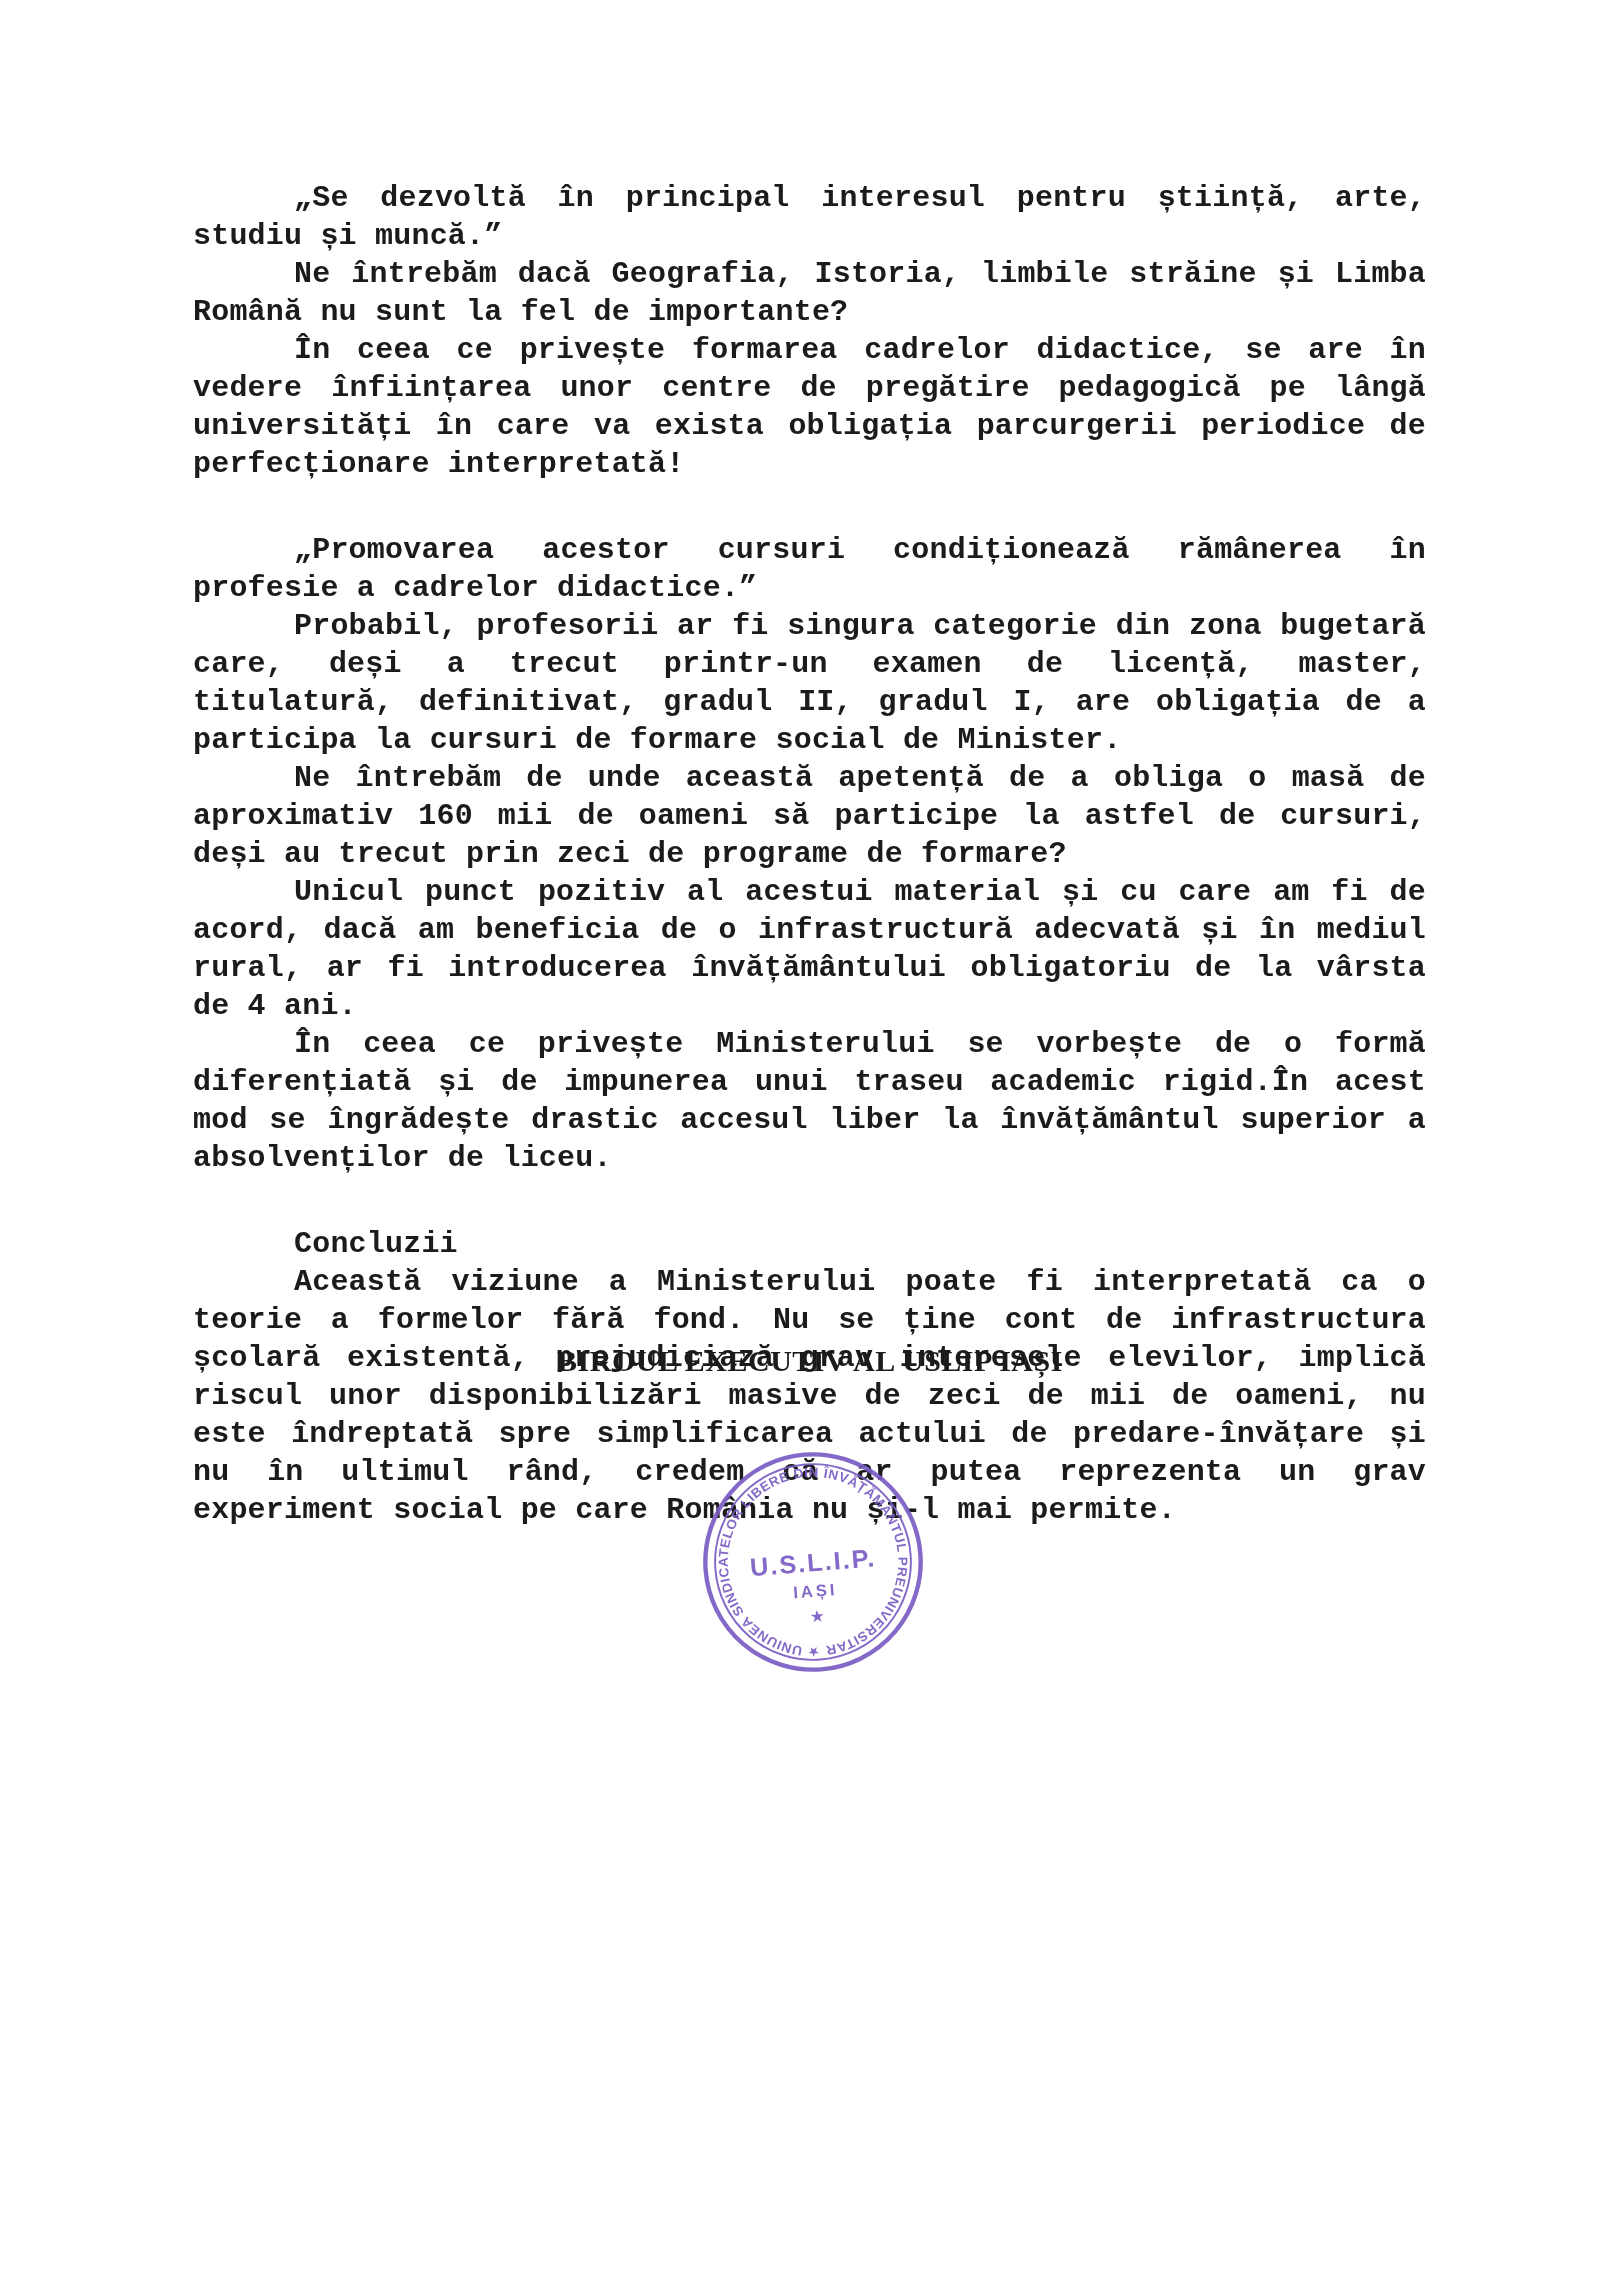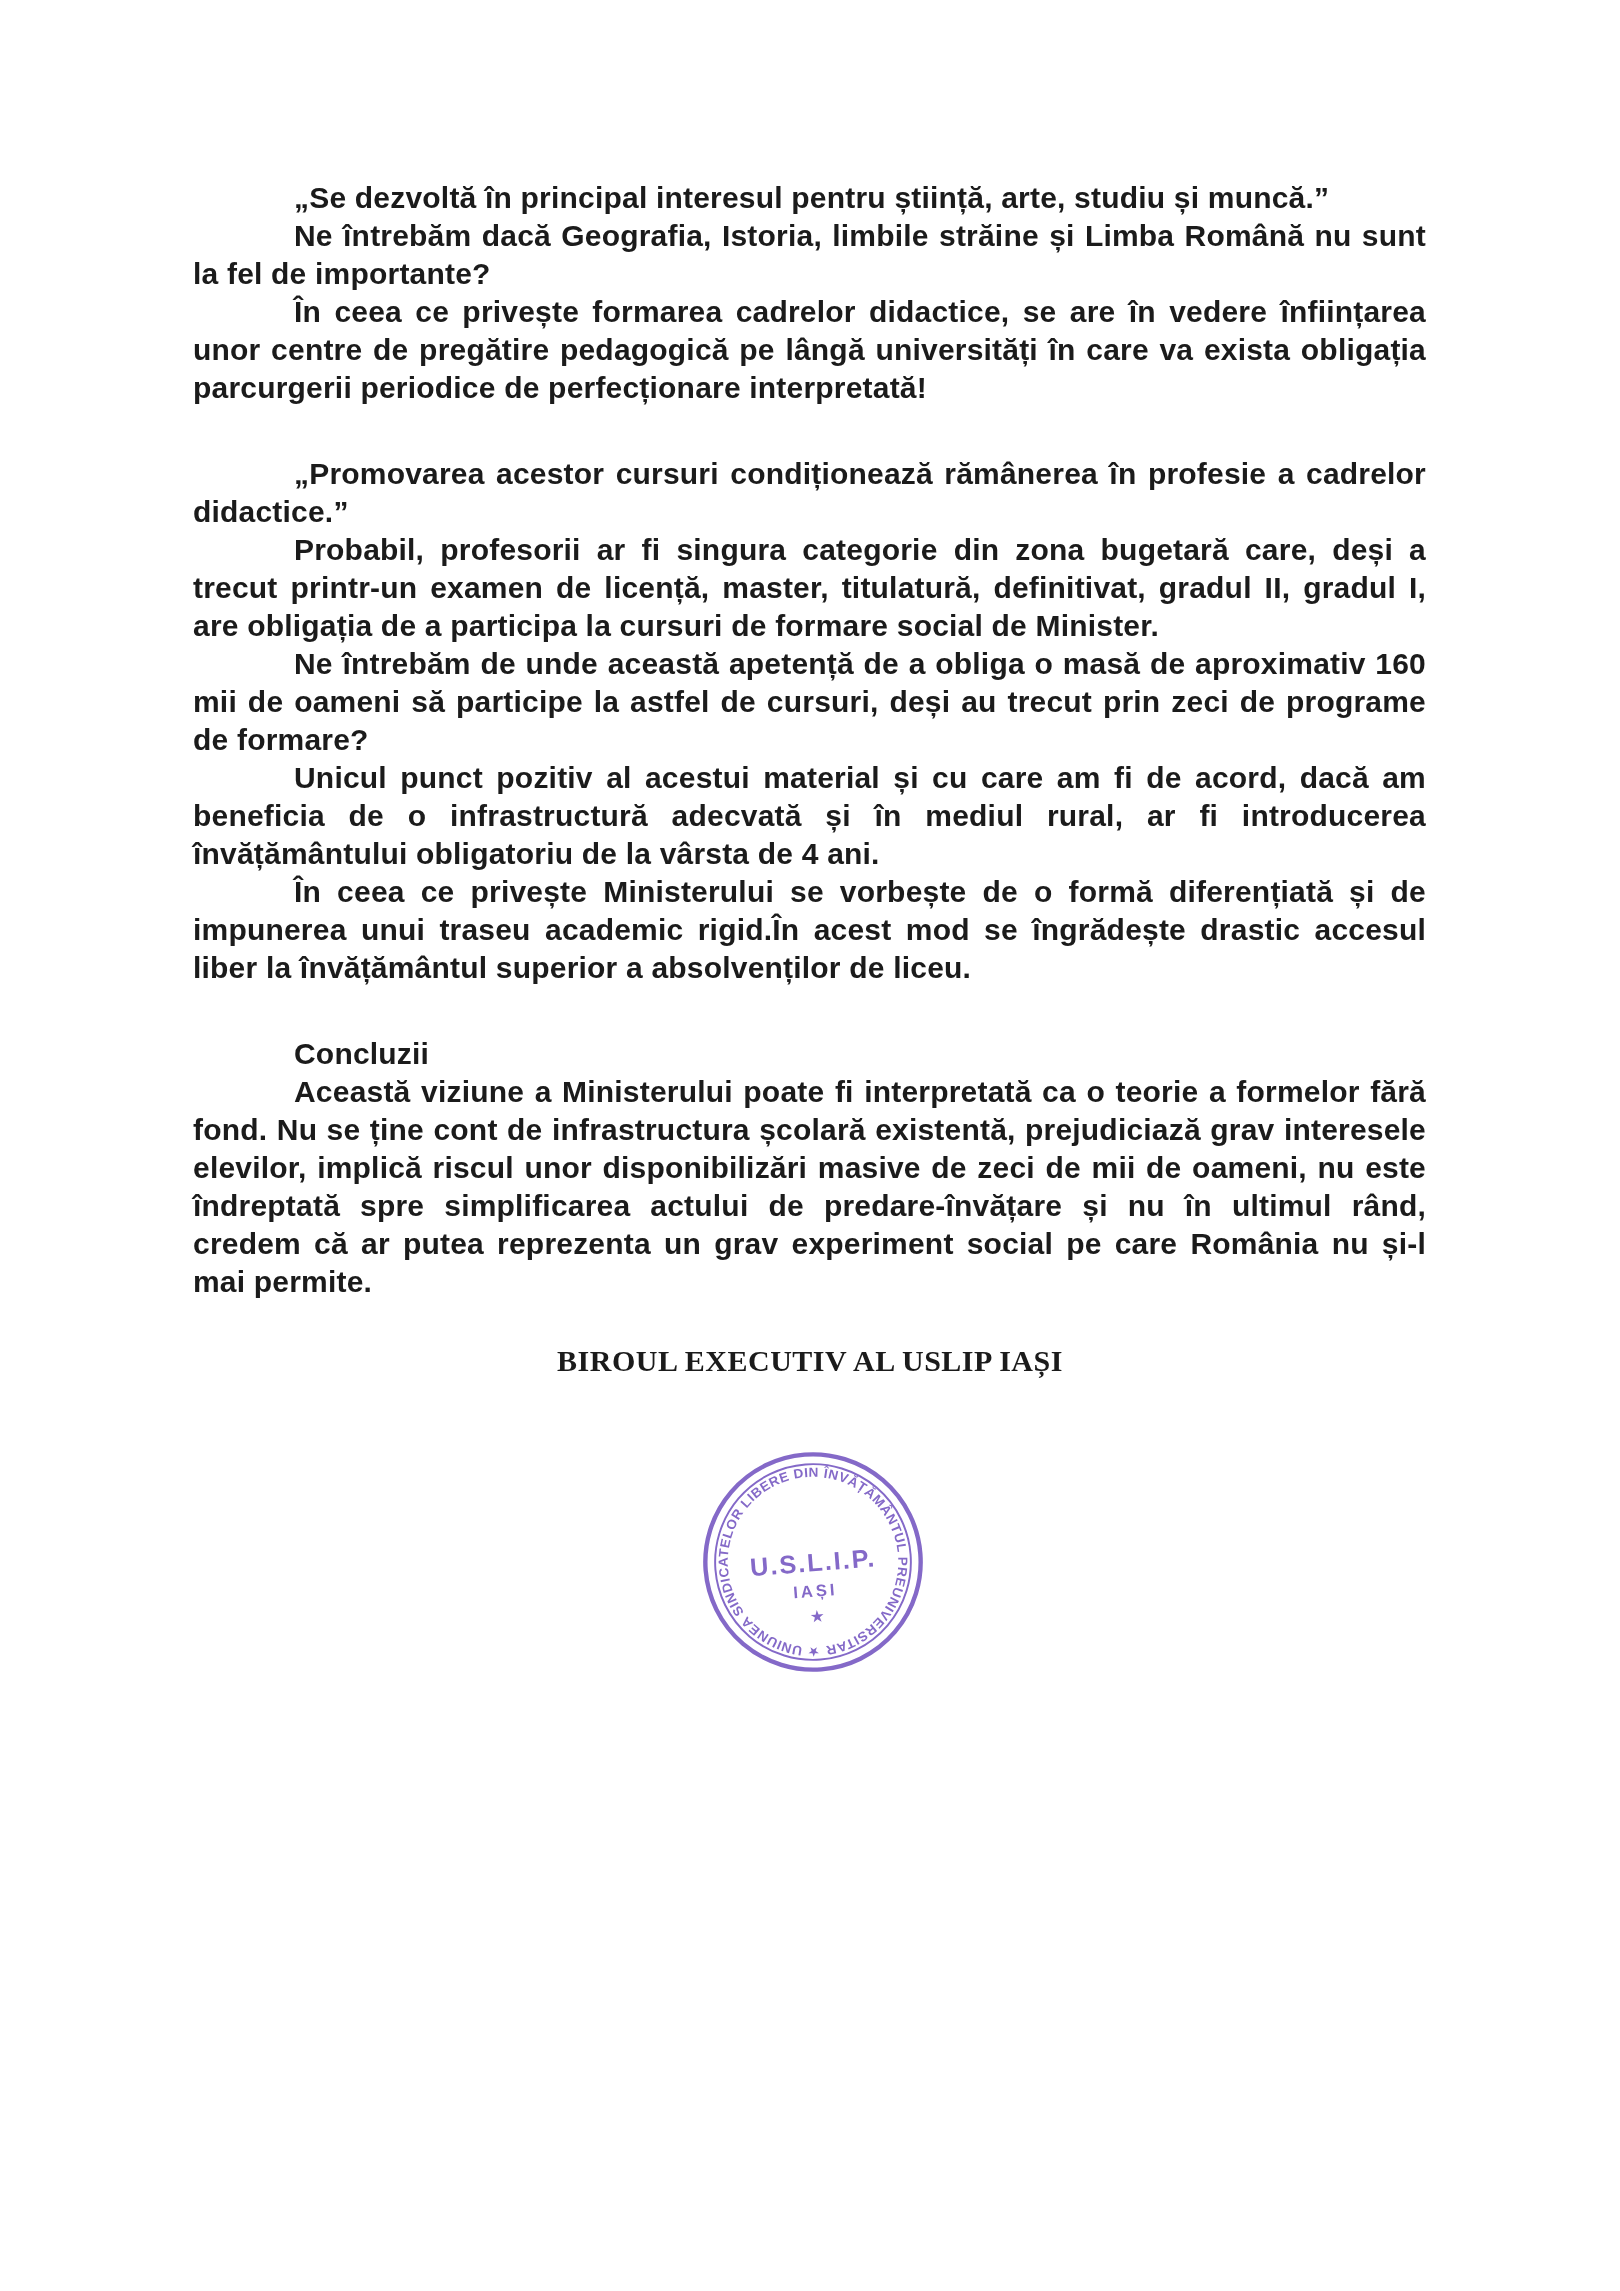--- a/index.html
+++ b/index.html
@@ -11,21 +11,21 @@
     position: relative;
     width: 1620px;
     height: 2292px;
     background: #ffffff;
     box-sizing: border-box;
     padding: 179px 194px 0 193px;
     overflow: hidden;
   }
   .body-text p {
     margin: 0;
-    font-family: Liberation Sans, sans-serif;
+    font-family: Liberation Mono, monospace;
     font-weight: bold;
     font-size: 30px;
     line-height: 38px;
     color: #1b1b1b;
     text-align: justify;
     text-indent: 101px;
     letter-spacing: 0.2px;
   }
   .body-text p.gap-before {
     margin-top: 48px;

